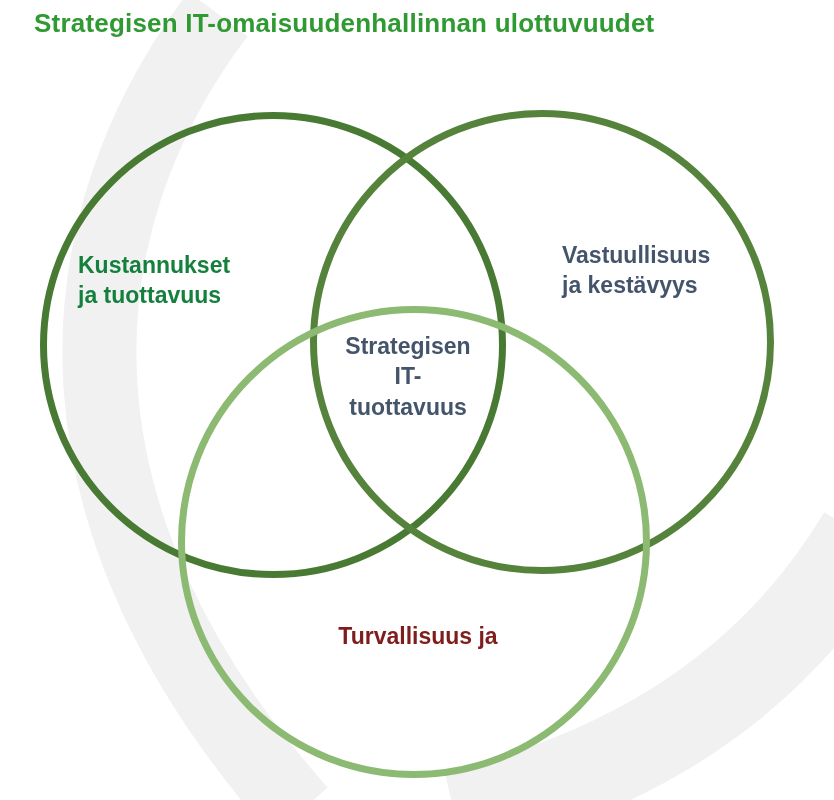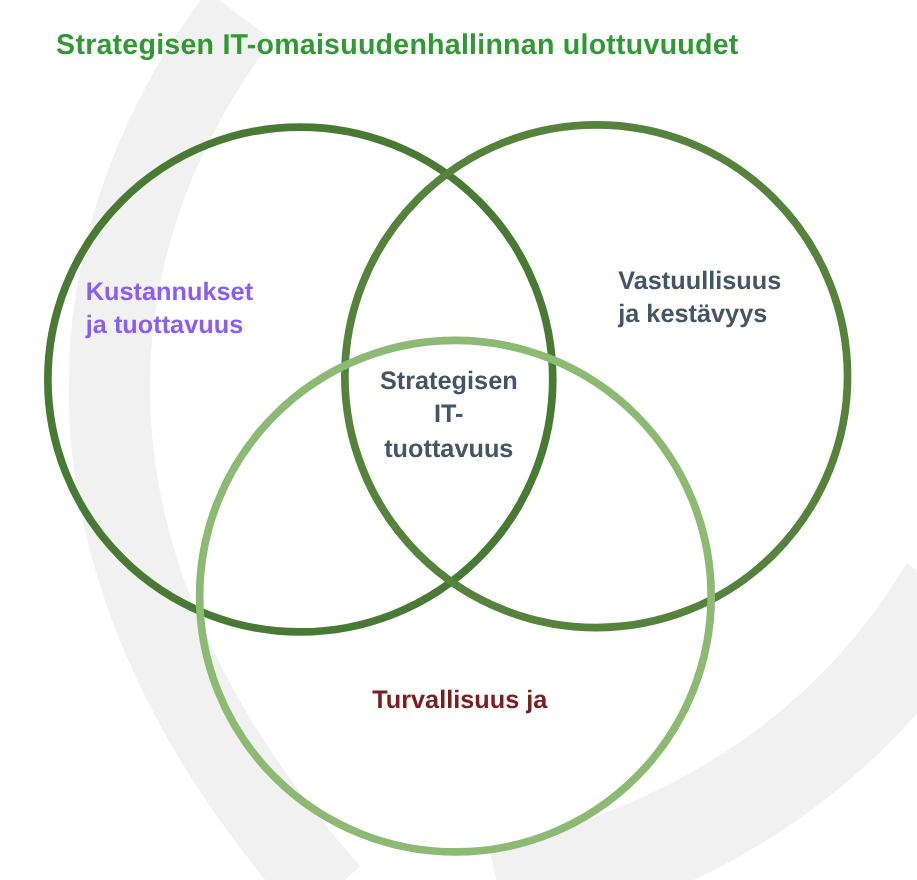--- a/index.html
+++ b/index.html
@@ -24,21 +24,21 @@
       z-index: 0;
     }
     .page-title {
       position: absolute;
       left: 34px;
       top: 8px;
       font-size: 26px;
       font-weight: bold;
       letter-spacing: 0.2px;
       z-index: 3;
-      margin: 17px;
+      margin: 0;
     }
     .circle {
       position: absolute;
       border-radius: 50%;
       border: 7px solid #4a7a33;
       box-sizing: border-box;
       background: transparent;
       z-index: 1;
     }
     .circle-costs {
@@ -103,21 +103,21 @@
   </svg>
 
   <h1 class="page-title" style="color: rgb(47, 154, 50);">Strategisen IT-omaisuudenhallinnan ulottuvuudet</h1>
 
   <div class="circle circle-costs" style="border-color: rgb(73, 122, 51);"></div>
 
   <div class="circle circle-sustainability" style="border-color: rgb(85, 131, 60);"></div>
 
   <div class="circle circle-security" style="border-color: rgb(140, 186, 114);"></div>
 
-  <div class="vlabel label-costs" style="color: #8b5cf6;">
+  <div class="vlabel label-costs" style="color: #15803d;">
     <div>Kustannukset</div>
     <div>ja tuottavuus</div>
   </div>
 
   <div class="vlabel label-sustainability" style="color: rgb(68, 84, 106);">
     <div>Vastuullisuus</div>
     <div>ja kestävyys</div>
   </div>
 
   <div class="vlabel label-center" style="color: rgb(68, 84, 106);">

